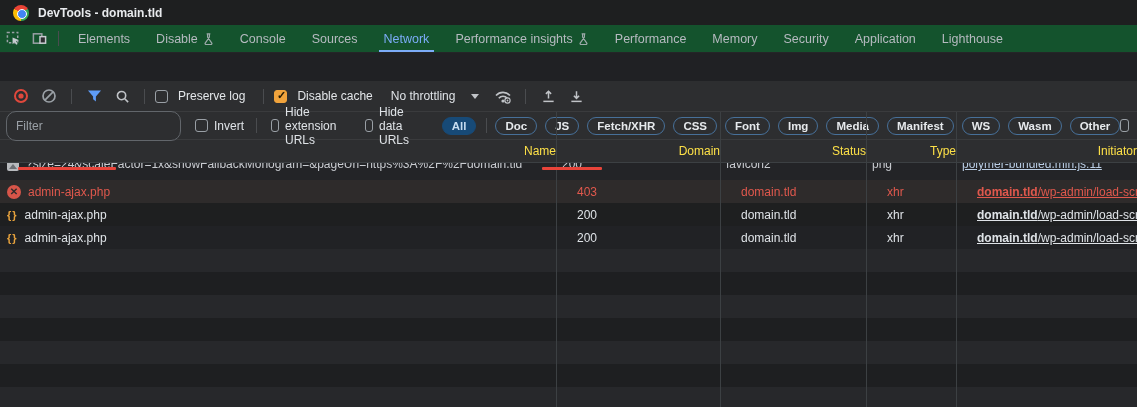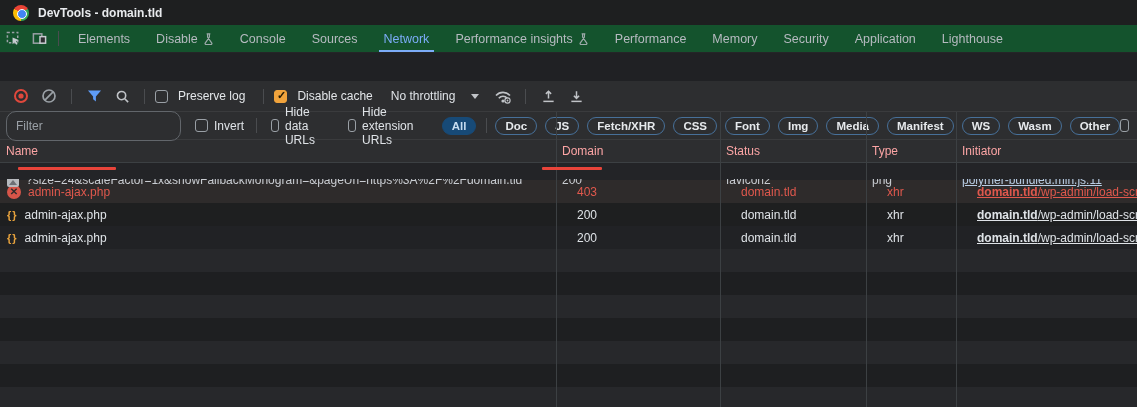--- a/index.html
+++ b/index.html
@@ -43,26 +43,26 @@
   .fchk { display:flex; align-items:center; gap:6px; margin-left:14px; }
   .pills { display:flex; align-items:center; gap:8px; margin-left:14px;text-align:center; }
   .pill { border:1px solid #477099; border-radius:10px; padding:2px 9px; color:#e6e9ec; font-weight:700; font-size:11.5px; }
   .pill.selected { background:#174a77; border-color:#174a77; color:#c7ddf1; }
   .pill-div { width:1px; height:15px; background:#4a4c4f; margin-left:2px; }
   .trail-chk { margin-left:auto; }
 
   
   .grid-head { height:23px; background:#2d2e30; border-bottom:1px solid #3c4043; display:grid;
     grid-template-columns:556px 164px 146px 90px 181px; align-items:center; }
-  .grid-head .hcell { padding-left:6px; color:#fca5a5; }
+  .grid-head .hcell { padding-left:6px; color:#fde047;text-align:right; }
   .row { height:23px; display:grid; grid-template-columns:556px 164px 146px 90px 181px; align-items:center; white-space:nowrap; }
   .cell { overflow:hidden; padding-left:21px; }
   .namecell { display:flex; align-items:center; gap:7px; padding-left:7px; }
   .row-1 { background:#232427; height:17px; }
-  .row-1 .cell, .row-1 .namecell { position:relative; height:17px; overflow:hidden;margin-top:16px; }
+  .row-1 .cell, .row-1 .namecell { position:relative; height:17px; overflow:hidden; }
   .clipline { position:absolute; top:-6px; left:6px; white-space:nowrap; color:#c9ccd1; }
   .row-1 .namecell .clipline { left:26px; }
   .row-1 .img-chip { position:absolute; top:-4px; left:7px; }
   .row-2 { background:#2e2b2b; }
   .row-2 .cell, .row-2 .namecell { color:#e0584d; }
   .row-3 { background:#1e1f20; }
   .row-4 { background:#212225; }
   .link { text-decoration:underline; }
   .bold { font-weight:700; }
   .stripe { height:23px; }
@@ -212,25 +212,25 @@
 
   <div class="filterbar">
     <input class="filter-input" value="" placeholder="Filter" style="">
     <span class="fchk">
         <span class="chk"></span>
       <span>Invert</span>
       </span>
     <span class="vdiv" style="margin:0 0 0 12px"></span>
     <span class="fchk">
         <span class="chk"></span>
-      <span>Hide data URLs</span>
+      <span>Hide extension URLs</span>
       </span>
     <span class="fchk">
         <span class="chk"></span>
-      <span>Hide extension URLs</span>
+      <span>Hide data URLs</span>
       </span>
     <span class="pills">
       <span class="pill selected">All</span>
       <span class="pill-div"></span>
       <span class="pill">Doc</span>
       <span class="pill">JS</span>
       <span class="pill">Fetch/XHR</span>
       <span class="pill">CSS</span>
       <span class="pill">Font</span>
       <span class="pill">Img</span>

